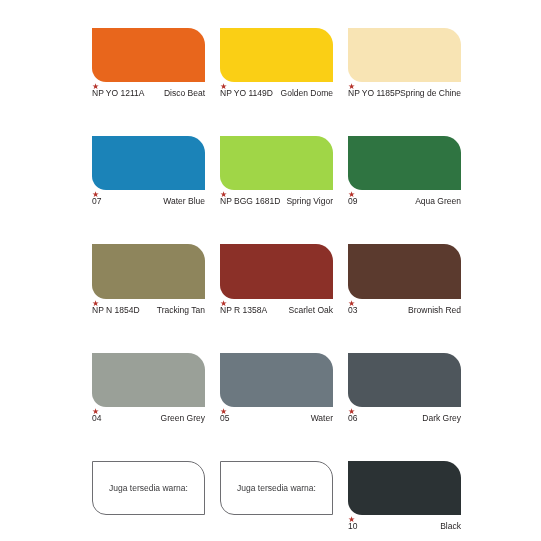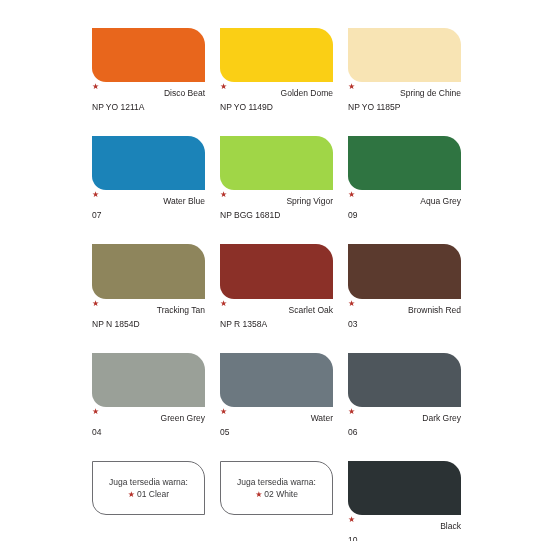--- a/index.html
+++ b/index.html
@@ -104,21 +104,20 @@
   }
 
   .code {
     position: absolute;
     left: 0px;
     top: 6px;
     font-size: 8.5px;
     line-height: 10px;
     color: #231f20;
     white-space: nowrap;
-    margin-top: 14px;
   }
 
   .name {
     position: absolute;
     right: 0px;
     top: 6px;
     font-size: 8.5px;
     line-height: 10px;
     color: #231f20;
     text-align: right;
@@ -188,21 +187,21 @@
       </div>
     </div>
 
     <div class="cell">
       <div class="swatch-wrap">
         <div class="swatch" style="background: rgb(47, 116, 65);"></div>
       </div>
       <div class="caption">
         <span class="star">★</span>
         <span class="code">09</span>
-        <span class="name">Aqua Grey</span>
+        <span class="name">Aqua Green</span>
       </div>
     </div>
 
     <div class="cell">
       <div class="swatch-wrap">
         <div class="swatch" style="background: rgb(142, 133, 92);"></div>
       </div>
       <div class="caption">
         <span class="star">★</span>
         <span class="code">NP N 1854D</span>
@@ -263,36 +262,34 @@
         <span class="code">06</span>
         <span class="name">Dark Grey</span>
       </div>
     </div>
 
     <div class="cell empty-caption">
       <div class="swatch-wrap">
         <div class="swatch outlined"></div>
         <div class="note">
           <div>Juga tersedia warna:</div>
-          <div class="note-line2"><span class="star-inline">★</span><span>01 Clear</span></div>
         </div>
       </div>
       <div class="caption">
         
         
         
       </div>
     </div>
 
     <div class="cell empty-caption">
       <div class="swatch-wrap">
         <div class="swatch outlined"></div>
         <div class="note">
           <div>Juga tersedia warna:</div>
-          <div class="note-line2"><span class="star-inline">★</span><span>02 White</span></div>
         </div>
       </div>
       <div class="caption">
         
         
         
       </div>
     </div>
 
     <div class="cell">

